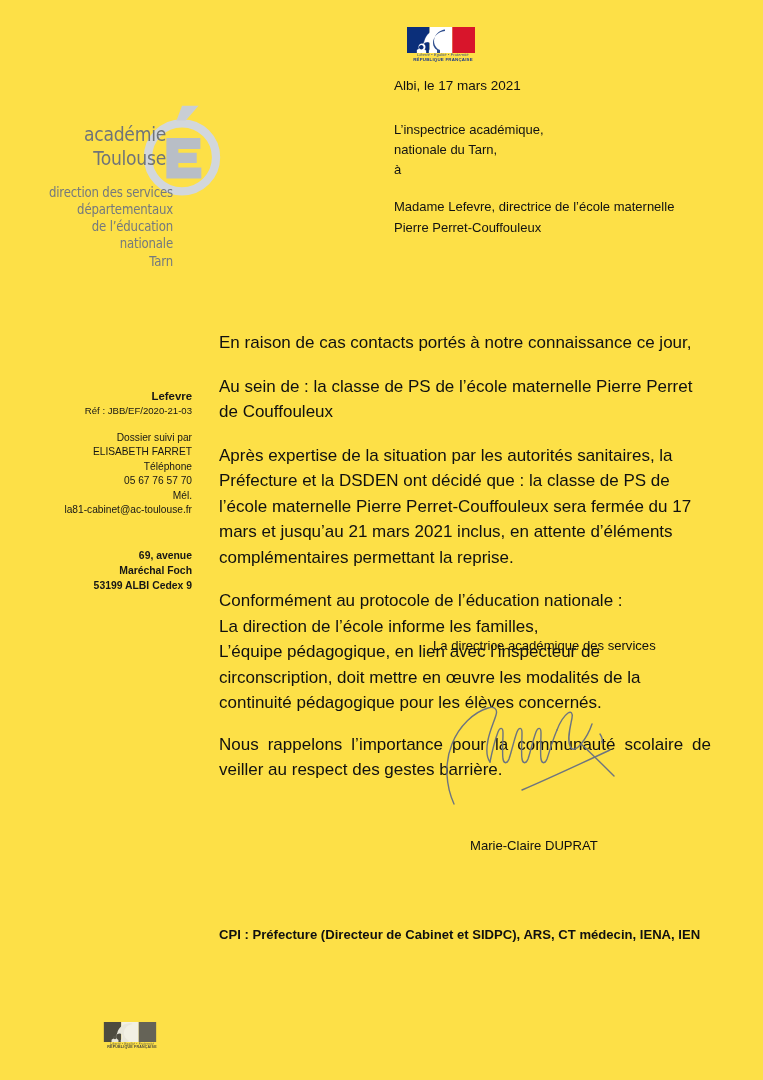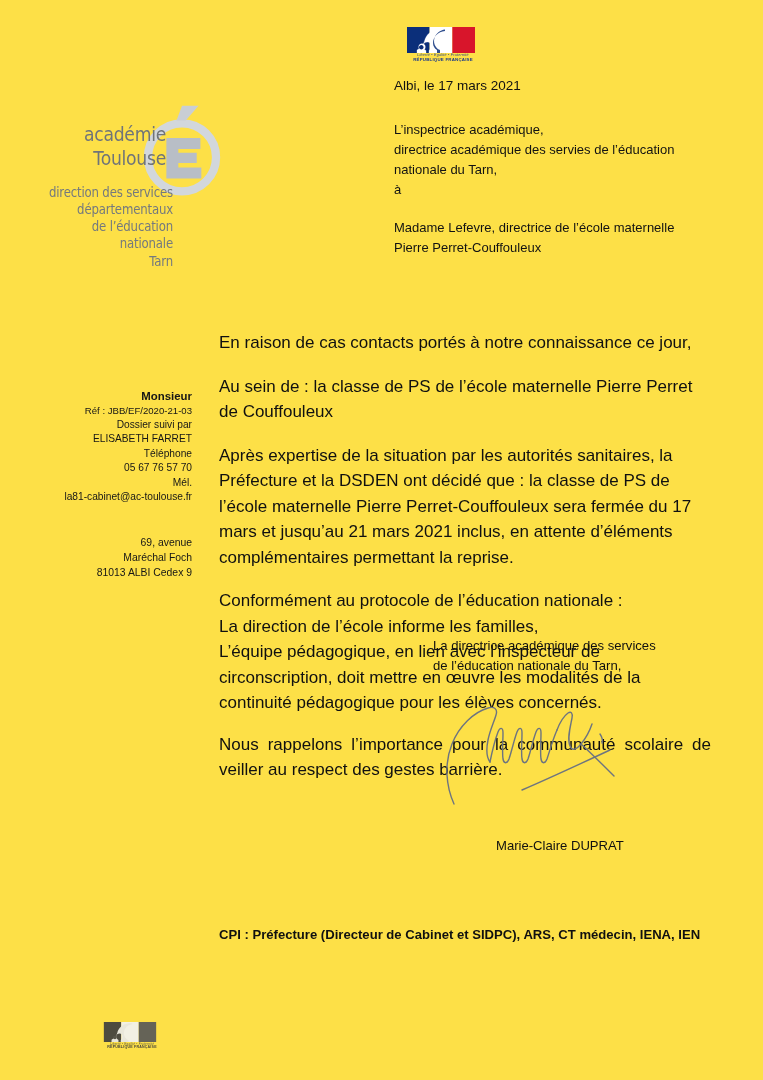--- a/index.html
+++ b/index.html
@@ -127,22 +127,22 @@
     left: 40px;
     top: 388px;
     width: 152px;
     text-align: right;
     font-size: 10.2px;
     line-height: 1.42;
     color: #161616;
   }
   .sidebar .bold { font-weight: bold; font-size: 11.4px; }
   .sidebar .ref { font-size: 9.6px; }
-  .sidebar .blk { }
-  .sidebar .addr { margin-top: 30px; font-weight: normal; font-size: 10.4px; line-height: 1.45; }
+  .sidebar .blk { margin-top: 13px; }
+  .sidebar .addr { margin-top: 30px; font-weight: bold; font-size: 10.4px; line-height: 1.45; }
 
   
   .body-text {
     position: absolute;
     left: 219px;
     top: 330px;
     width: 492px;
     font-size: 17px;
     line-height: 1.5;
     color: #101010;
@@ -164,21 +164,21 @@
   }
   .signature-mark {
     position: absolute;
     left: 432px;
     top: 682px;
     width: 250px;
     height: 130px;
   }
   .sign-name {
     position: absolute;
-    left: 496px;
+    left: 470px;
     top: 838px;
     font-size: 13.1px;
     color: #101010;
   }
 
   
   .cpi-line {
     position: absolute;
     left: 219px;
     top: 927px;
@@ -240,61 +240,59 @@
     <div class="academie-sub">
       <div>direction des services</div>
       <div>départementaux</div>
       <div>de l’éducation nationale</div>
       <div>Tarn</div>
     </div>
   </div>
 
   <div class="recipient">
     <div>L’inspectrice académique,</div>
-    <div>directrice académique des servies de l’éducation</div>
     <div>nationale du Tarn,</div>
     <div>à</div>
     <div class="gap"></div>
     <div>Madame Lefevre, directrice de l’école maternelle</div>
     <div>Pierre Perret-Couffouleux</div>
   </div>
 
   <div class="sidebar">
-    <div class="bold">Monsieur</div>
+    <div class="bold">Lefevre</div>
     <div class="ref">Réf : JBB/EF/2020-21-03</div>
     <div class="blk">Dossier suivi par</div>
     <div>ELISABETH FARRET</div>
     <div>Téléphone</div>
     <div>05 67 76 57 70</div>
     <div>Mél.</div>
     <div>la81-cabinet@ac-toulouse.fr</div>
     <div class="addr">
       <div>69, avenue</div>
       <div>Maréchal Foch</div>
-      <div>81013 ALBI Cedex 9</div>
+      <div>53199 ALBI Cedex 9</div>
     </div>
   </div>
 
   <div class="body-text">
     <p>En raison de cas contacts portés à notre connaissance ce jour,</p>
     <div class="para-gap"></div>
     <p><span>Au sein de : </span><b>la classe de PS de l’école maternelle Pierre Perret de Couffouleux</b></p>
     <div class="para-gap"></div>
     <p><span>Après expertise de la situation par les autorités sanitaires, la Préfecture et la DSDEN ont décidé que : </span><b>la classe de PS de l’école maternelle Pierre Perret-Couffouleux sera fermée du 17 mars et jusqu’au 21 mars 2021 inclus, en attente d’éléments complémentaires permettant la reprise.</b></p>
     <div class="para-gap"></div>
     <p>Conformément au protocole de l’éducation nationale :</p>
     <p>La direction de l’école informe les familles,</p>
     <p><span>L’équipe pédagogique, en lien avec l’inspecteur de circonscription, doit mettre en œuvre les modalités de la continuité pédagogique pour </span><b>les élèves concernés</b><span>.</span></p>
     <div class="para-gap-sm"></div>
     <p class="justified">Nous rappelons l’importance pour la communauté scolaire de veiller au respect des gestes barrière.</p>
   </div>
 
   <div class="sign-title">
     <div>La directrice académique des services</div>
-    <div>de l’éducation nationale du Tarn,</div>
   </div>
 
   <svg class="signature-mark" viewBox="0 0 250 130">
     <g fill="none" stroke="#6d7480" stroke-width="1.4" stroke-linecap="round" stroke-linejoin="round">
       <path d="M22 122 C14 104 12 82 20 62 C27 44 42 30 56 26 C62 24 66 27 64 33
                C62 40 58 48 56 58 C54 68 55 76 58 80"></path>
       <path d="M58 80 C60 70 63 58 66 50 C68 45 71 45 71 51 C71 60 70 70 71 77
                C72 82 75 82 77 77 C80 68 82 58 85 50 C87 45 90 45 90 51 C90 60 89 70 90 77
                C91 82 94 82 96 77 C99 68 101 58 104 50 C106 45 109 45 109 51
                C109 60 108 70 109 77 C110 82 113 82 115 77 C118 68 121 57 125 48"></path>

